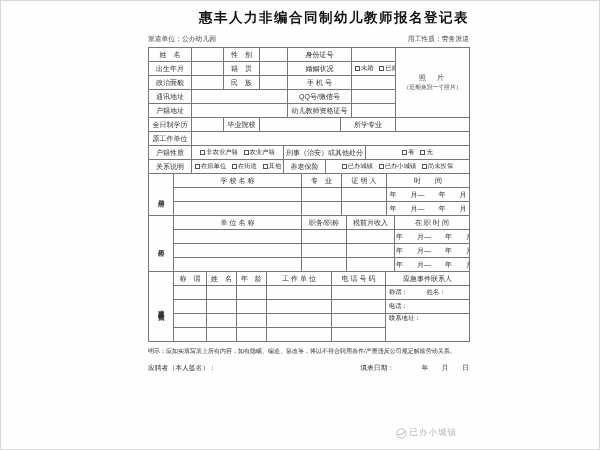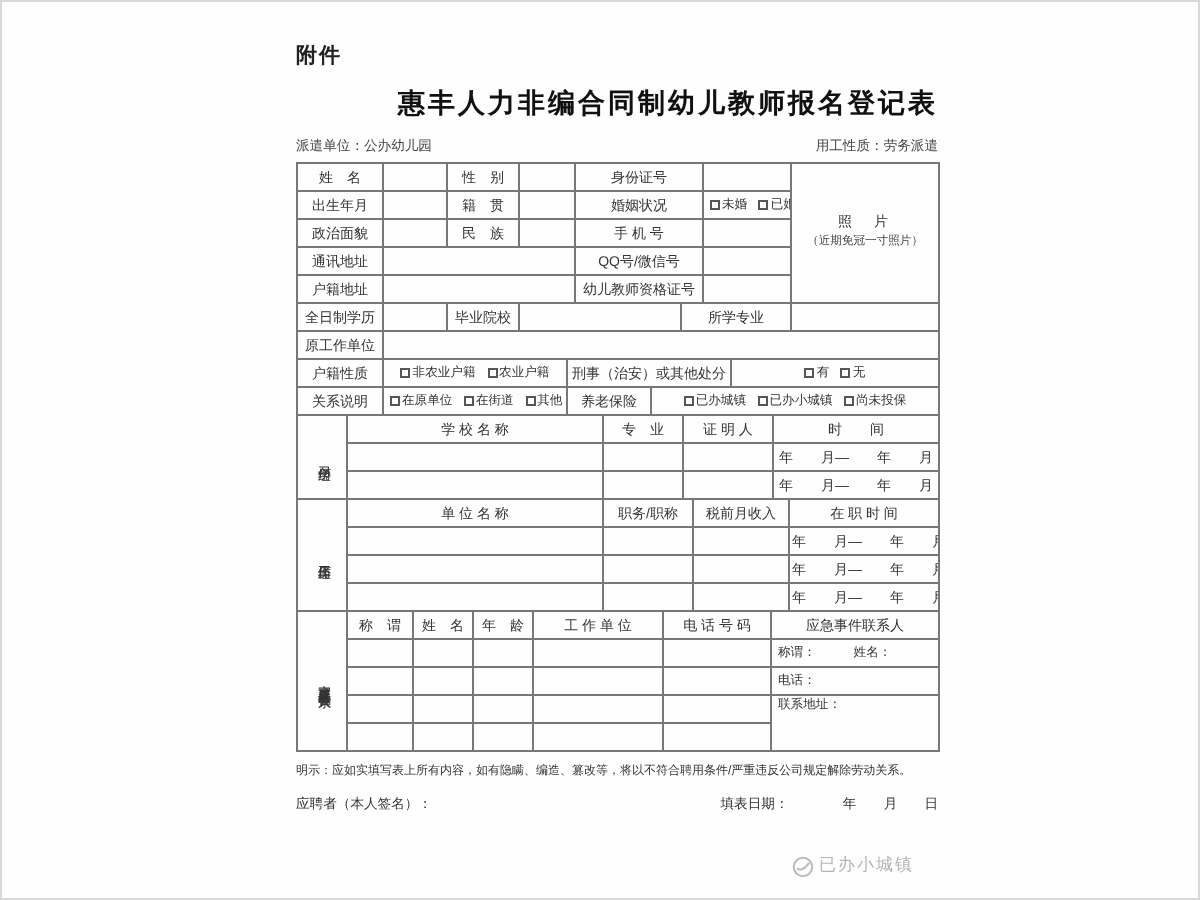--- a/index.html
+++ b/index.html
@@ -25,21 +25,20 @@
   .emg { text-align:left; padding-left:3px; font-size:6.3px; }
   .notice { margin-top:5px; font-size:6px; color:#333; white-space:nowrap; letter-spacing:0; }
   .sigrow { margin-top:7px; display:flex; justify-content:space-between; font-size:6.8px; color:#333; }
   .watermark { position:absolute; right:142px; bottom:10px; display:flex; align-items:center; gap:3px; color:#b3b3b3; font-size:8.5px; letter-spacing:1px; }
 </style>
 </head>
 <body>
 
 <div class="canvas">
   <div class="content">
-    <div class="attachment">附件</div>
     <div class="title">惠丰人力非编合同制幼儿教师报名登记表</div>
     <div class="subhead">
       <span>派遣单位：公办幼儿园</span>
       <span>用工性质：劳务派遣</span>
     </div>
 
     <div class="form">
 
       <table>
         <colgroup>

